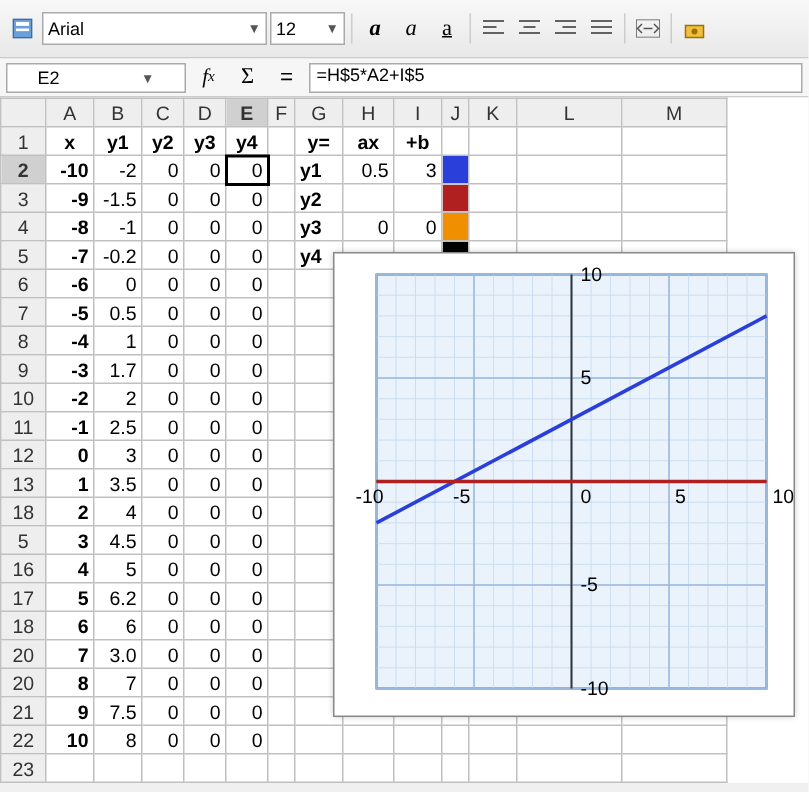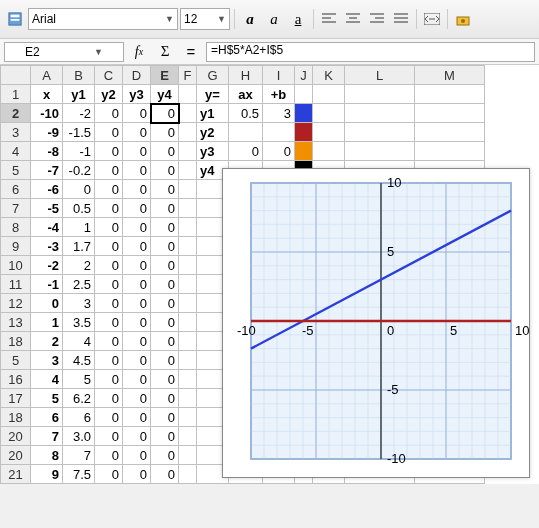--- a/index.html
+++ b/index.html
@@ -604,20 +604,52 @@
           <td>0</td>
           <td></td>
           <td></td>
           <td></td>
           <td></td>
           <td></td>
           <td></td>
           <td></td>
           <td></td>
         </tr>
+        <tr>
+          <th class="rowh">22</th>
+          <td class="bold">10</td>
+          <td>8</td>
+          <td>0</td>
+          <td>0</td>
+          <td>0</td>
+          <td></td>
+          <td></td>
+          <td></td>
+          <td></td>
+          <td></td>
+          <td></td>
+          <td></td>
+          <td></td>
+        </tr>
+        <tr>
+          <th class="rowh">23</th>
+          <td></td>
+          <td></td>
+          <td></td>
+          <td></td>
+          <td></td>
+          <td></td>
+          <td></td>
+          <td></td>
+          <td></td>
+          <td></td>
+          <td></td>
+          <td></td>
+          <td></td>
+        </tr>
       </tbody>
 </table>
 </div>
 
 <div class="chart">
   <svg id="chart-svg" width="306" height="308">
       <rect x="28" y="14" width="260" height="276" fill="#eaf2fb" stroke="#6a8ac0" stroke-width="1.5"></rect>
       <line x1="28" y1="14" x2="28" y2="290" stroke="#c8dcf0" stroke-width="0.6"></line>
       <line x1="41" y1="14" x2="41" y2="290" stroke="#c8dcf0" stroke-width="0.6"></line>
       <line x1="54" y1="14" x2="54" y2="290" stroke="#c8dcf0" stroke-width="0.6"></line>

